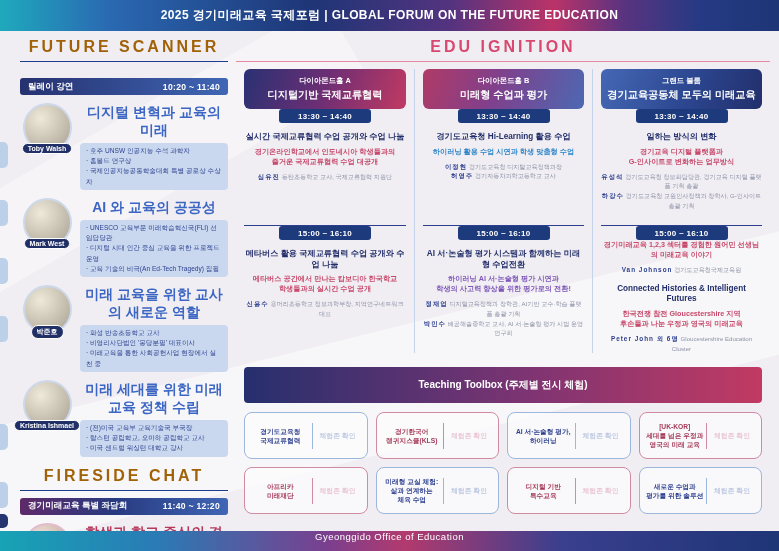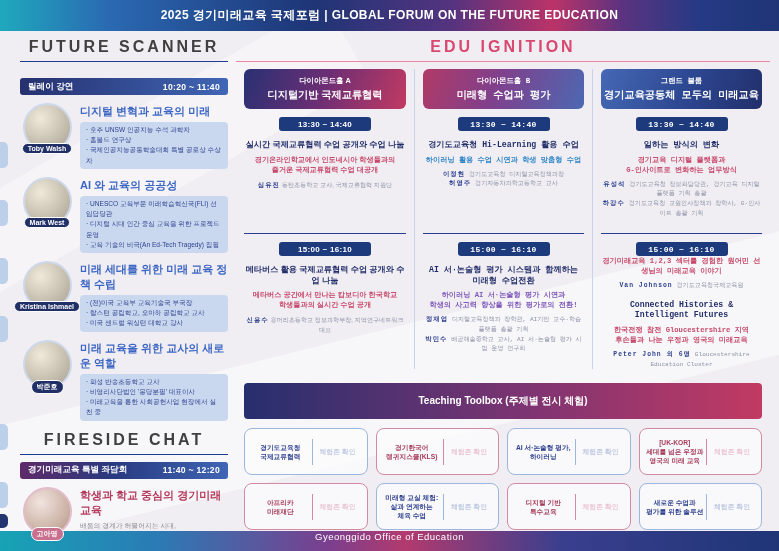--- a/index.html
+++ b/index.html
@@ -17,57 +17,57 @@
   
   .band{position:absolute;background:rgba(255,255,255,.45);pointer-events:none;}
   .band1{width:900px;height:120px;left:-60px;top:330px;transform:rotate(-14deg);}
   .band2{width:500px;height:90px;left:-120px;top:120px;transform:rotate(-30deg);background:rgba(255,255,255,.35);}
   .tab{position:absolute;left:0;width:8px;height:26px;border-radius:0 5px 5px 0;background:#bcd0e9;}
   .tab.navy{background:#24356f;height:14px;}
 
   
   .left-col{position:absolute;left:20px;top:38px;width:208px;}
   .col-title{margin:0;text-align:center;font-size:16px;font-weight:bold;letter-spacing:3px;}
-  .col-title.blue{color:#404040;}
+  .col-title.blue{color:#a16207;}
   .col-title.pink{color:#d8486f;}
   .rule{border:none;border-top:1.6px solid #1d3d8f;margin:5px 0 7px;}
   .rule.pink-rule{border-top-color:#e58aa2;}
   .section-bar{height:17px;border-radius:3px;display:flex;align-items:center;justify-content:space-between;
     padding:0 8px;color:#fff;font-size:8.6px;font-weight:bold;}
   .bar-relay{background:linear-gradient(90deg,#26316f,#4066b5);margin-top:16px;}
   .bar-fireside{background:linear-gradient(90deg,#5e2a68 0%,#283a80 45%,#4066b5 100%);}
   .bar-time{font-size:8.6px;letter-spacing:.3px;}
 
   .speaker{display:flex;gap:6px;margin-top:8px;min-height:55px;}
   .photo-wrap{width:54px;flex:0 0 54px;display:flex;flex-direction:column;align-items:center;}
   .photo{width:45px;height:45px;border-radius:50%;border:2px solid #cdd8ea;
     background:radial-gradient(circle at 35% 30%,#efe9da,#b9b2a2 75%,#8f8877);}
   .photo.pink{border-color:#e3bccb;background:radial-gradient(circle at 35% 30%,#f2e4df,#c4a99b 75%,#97806f);}
   .name-badge{margin-top:-9px;background:#202f66;color:#fff;font-size:7px;font-weight:bold;border:1px solid #fff;
     border-radius:8px;padding:1px 5px;white-space:nowrap;z-index:2;}
   .name-badge.pink{background:#c9708e;}
   .sp-right{flex:1;min-width:0;}
-  .sp-title{font-size:11px;font-weight:bold;color:#3c66c4;margin:1px 0 3px;}
+  .sp-title{font-size:14px;font-weight:bold;color:#3c66c4;margin:1px 0 3px;text-align:center;}
   .sp-title.red{color:#b53a5c;}
   .sp-bullets{background:#c9d8ef;border-radius:4px;padding:3px 6px;font-size:6.6px;color:#2c3f8e;line-height:1.55;}
   .sp-sub{font-size:6.8px;color:#8b8b95;line-height:1.4;margin-bottom:3px;}
   .fs-bullet{background:#edd7de;border-radius:3px;padding:2px 6px;font-size:6.8px;color:#a23a57;}
 
   
   .right-col{position:absolute;left:236px;top:38px;width:534px;}
   .columns{display:grid;grid-template-columns:1fr 1fr 1fr;}
   .session-col{padding:0 8px;}
-  .session-col + .session-col{border-left:1px solid #c5d4ea;font-family:Liberation Mono, monospace;}
+  .session-col + .session-col{border-left:1px solid #c5d4ea;}
   .hall-card{height:40px;border-radius:6px;color:#fff;display:flex;flex-direction:column;align-items:center;justify-content:center;gap:2px;}
   .grad1{background:linear-gradient(110deg,#283173 0%,#6e2e74 50%,#c13a62 100%);}
   .grad2{background:linear-gradient(110deg,#b03a66 0%,#80408c 45%,#4d68b2 100%);}
   .grad3{background:linear-gradient(110deg,#4568b4 0%,#2c4690 55%,#222f6b 100%);}
   .hall{font-size:7.4px;font-weight:bold;}
   .theme{font-size:10.2px;font-weight:bold;}
-  .session{padding-top:8px;}
+  .session{}
   .session.s1{height:110px;}
   .time-badge{width:92px;margin:0 auto;background:#1d3a7c;color:#fff;font-size:8px;font-weight:bold;
     text-align:center;border-radius:3px;padding:2.5px 0;letter-spacing:.3px;}
   .talk-title{text-align:center;font-size:8.2px;font-weight:bold;color:#232f6b;margin:9px 0 4px;line-height:1.3;}
   .talk-desc{text-align:center;font-size:7.2px;font-weight:bold;line-height:1.4;margin-bottom:5px;}
   .desc-red{color:#c7496b;}
   .desc-blue{color:#2d85c8;}
   .desc-purple{color:#7e57b8;}
   .person{text-align:center;font-size:6.4px;line-height:1.5;}
   .p-name{color:#2c3f8e;font-weight:bold;letter-spacing:1px;}
@@ -146,43 +146,43 @@
         <div>· UNESCO 교육부문 미래학습혁신국(FLI) 선임담당관</div>
         <div>· 디지털 시대 인간 중심 교육을 위한 프로젝트 운영</div>
         <div>· 교육 기술의 비극(An Ed-Tech Tragedy) 집필</div>
       </div>
     </div>
   </div>
 
   <div class="speaker">
     <div class="photo-wrap">
       <div class="photo"></div>
+      <div class="name-badge">박준호</div>
+    </div>
+    <div class="sp-right">
+      <div class="sp-title">미래 교육을 위한 교사의 새로운 역할</div>
+      <div class="sp-bullets">
+        <div>· 화성 반송초등학교 교사</div>
+        <div>· 비영리사단법인 '몽당분필' 대표이사</div>
+        <div>· 미래교육을 통한 사회공헌사업 현장에서 실천 중</div>
+      </div>
+    </div>
+  </div>
+
+  <div class="speaker">
+    <div class="photo-wrap">
+      <div class="photo"></div>
       <div class="name-badge">Kristina Ishmael</div>
     </div>
     <div class="sp-right">
       <div class="sp-title">미래 세대를 위한 미래 교육 정책 수립</div>
       <div class="sp-bullets">
         <div>· (전)미국 교육부 교육기술국 부국장</div>
         <div>· 랄스턴 공립학교, 오마하 공립학교 교사</div>
         <div>· 미국 센트럴 워싱턴 대학교 강사</div>
-      </div>
-    </div>
-  </div>
-
-  <div class="speaker">
-    <div class="photo-wrap">
-      <div class="photo"></div>
-      <div class="name-badge">박준호</div>
-    </div>
-    <div class="sp-right">
-      <div class="sp-title">미래 교육을 위한 교사의 새로운 역할</div>
-      <div class="sp-bullets">
-        <div>· 화성 반송초등학교 교사</div>
-        <div>· 비영리사단법인 '몽당분필' 대표이사</div>
-        <div>· 미래교육을 통한 사회공헌사업 현장에서 실천 중</div>
       </div>
     </div>
   </div>
 
   <h2 class="col-title blue" style="margin-top:10px">FIRESIDE CHAT</h2>
   <hr class="rule">
 
   <div class="section-bar bar-fireside">
     <span>경기미래교육 특별 좌담회</span>
     <span class="bar-time">11:40 ~ 12:20</span>

